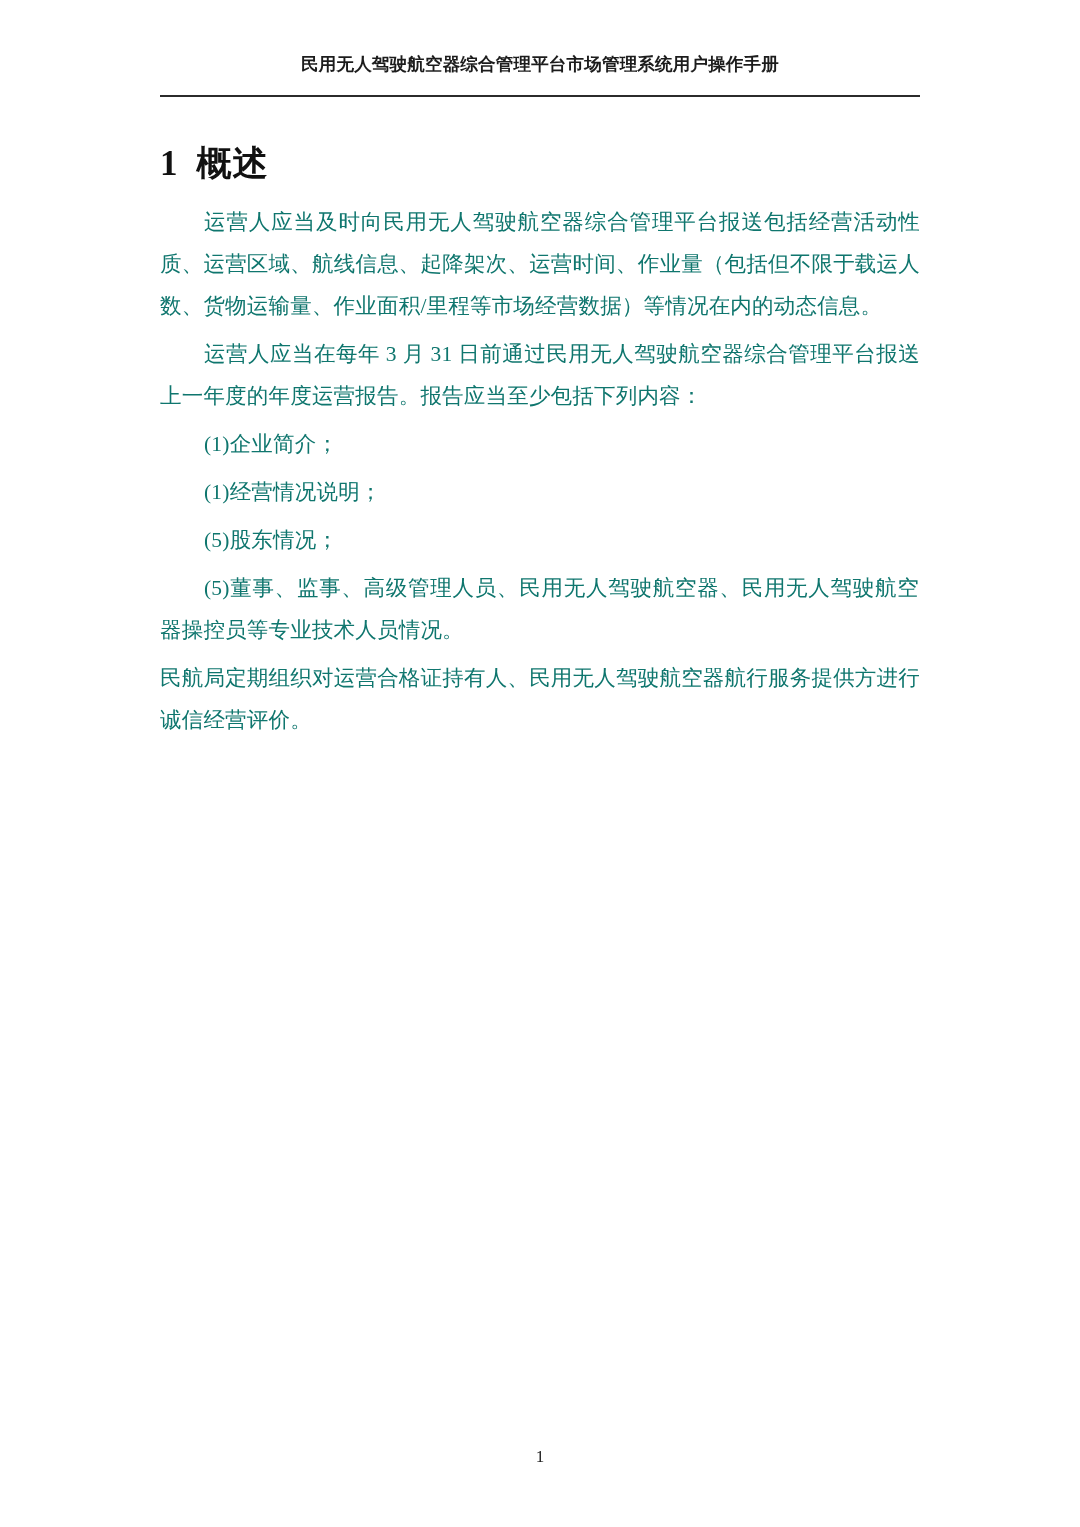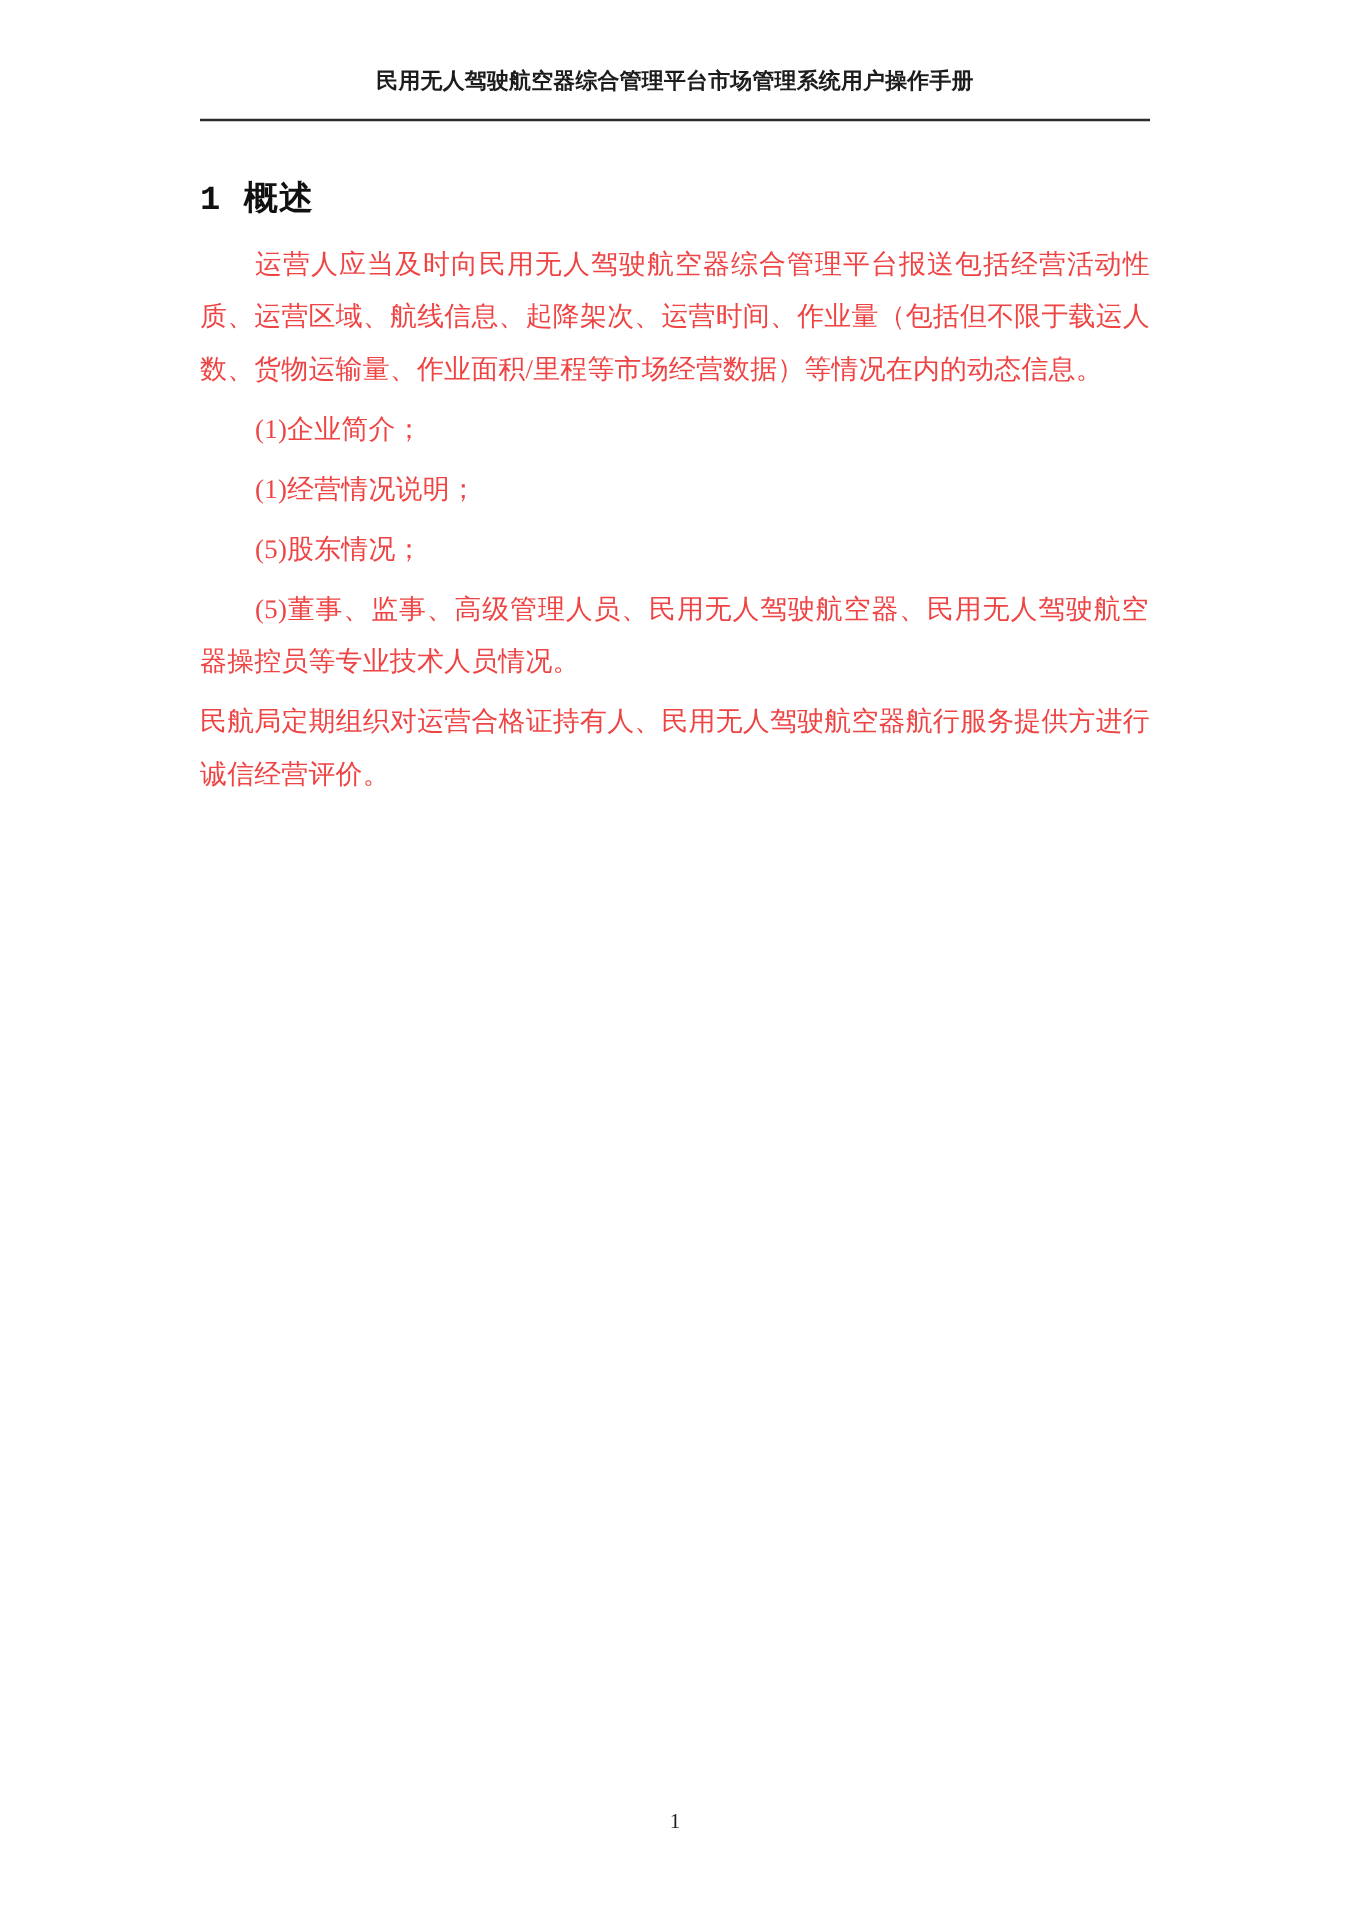--- a/index.html
+++ b/index.html
@@ -44,38 +44,38 @@
     height: 0;
     border-top: 2px solid #2b2b2b;
   }
   .content {
     position: absolute;
     top: 140px;
     left: 160px;
     width: 760px;
   }
   h1.section-title {
-    font-family: Liberation Mono, monospace;
-    font-size: 27px;
+    font-family: Liberation Serif, serif;
+    font-size: 35px;
     font-weight: bold;
     margin: 0 0 14px 0;
     letter-spacing: 1px;
     color: #111;
   }
   h1.section-title .num {
     margin-right: 18px;
   }
   p.para {
     font-size: 21.5px;
     line-height: 42px;
     margin: 0 0 6px 0;
     text-align: justify;
     text-justify: inter-ideograph;
     letter-spacing: 0.2px;
-    color: #ef4444;
+    color: #0f766e;
   }
   p.indent {
     text-indent: 44px;
   }
   p.list-item {
     text-indent: 44px;
     margin: 0 1px 6px 0;
   }
   p.noindent {
     text-indent: 0;
@@ -100,20 +100,21 @@
   </div>
   <div class="header-rule"></div>
 
   <div class="content">
 
     <h1 class="section-title">
       <span class="num">1</span><span>概述</span>
     </h1>
 
     <p class="para indent">运营人应当及时向民用无人驾驶航空器综合管理平台报送包括经营活动性质、运营区域、航线信息、起降架次、运营时间、作业量（包括但不限于载运人数、货物运输量、作业面积/里程等市场经营数据）等情况在内的动态信息。</p>
+    <p class="para indent">运营人应当在每年 3 月 31 日前通过民用无人驾驶航空器综合管理平台报送上一年度的年度运营报告。报告应当至少包括下列内容：</p>
 
     <p class="para list-item">(1)企业简介；</p>
     <p class="para list-item">(1)经营情况说明；</p>
     <p class="para list-item">(5)股东情况；</p>
     <p class="para list-item">(5)董事、监事、高级管理人员、民用无人驾驶航空器、民用无人驾驶航空器操控员等专业技术人员情况。</p>
 
     <p class="para noindent">民航局定期组织对运营合格证持有人、民用无人驾驶航空器航行服务提供方进行诚信经营评价。</p>
 
   </div>
 

